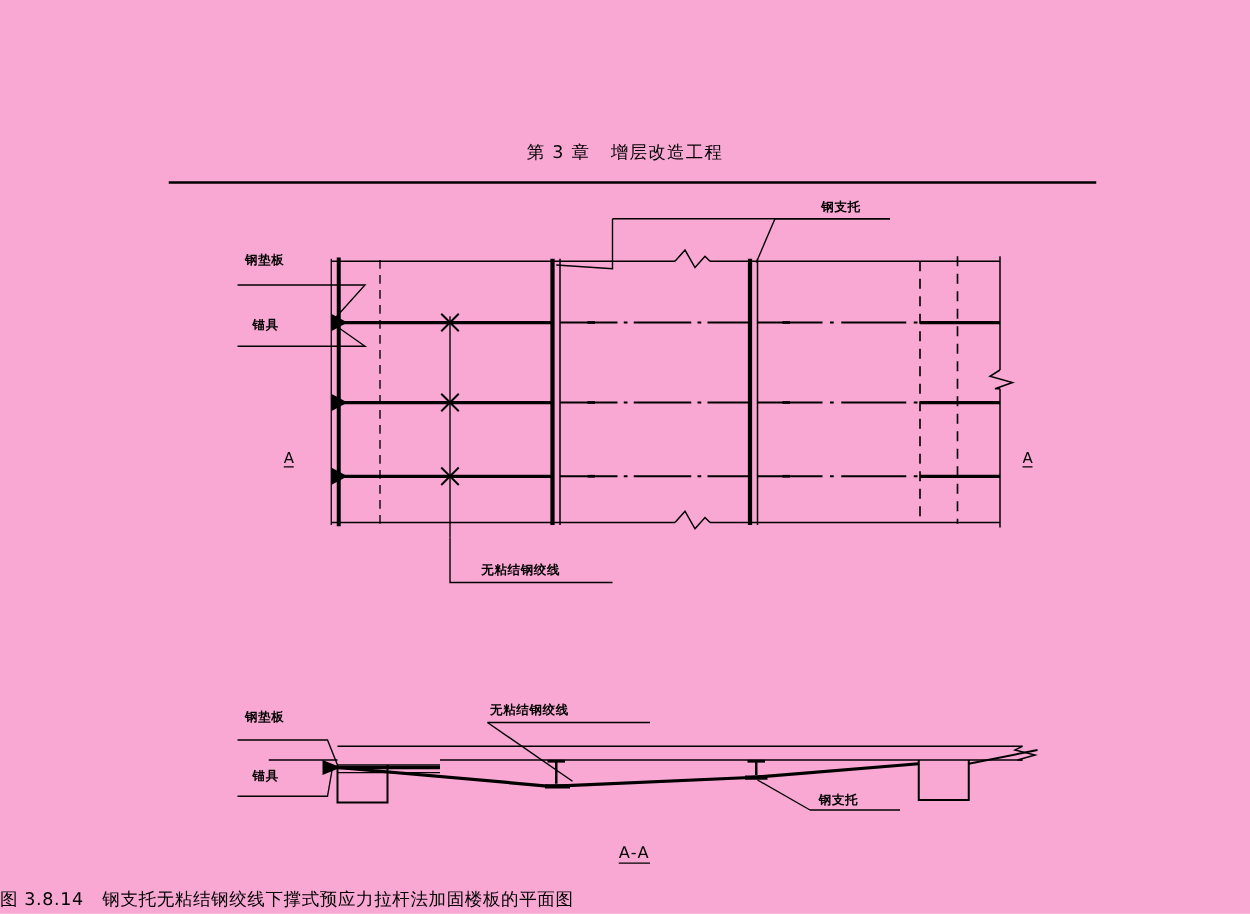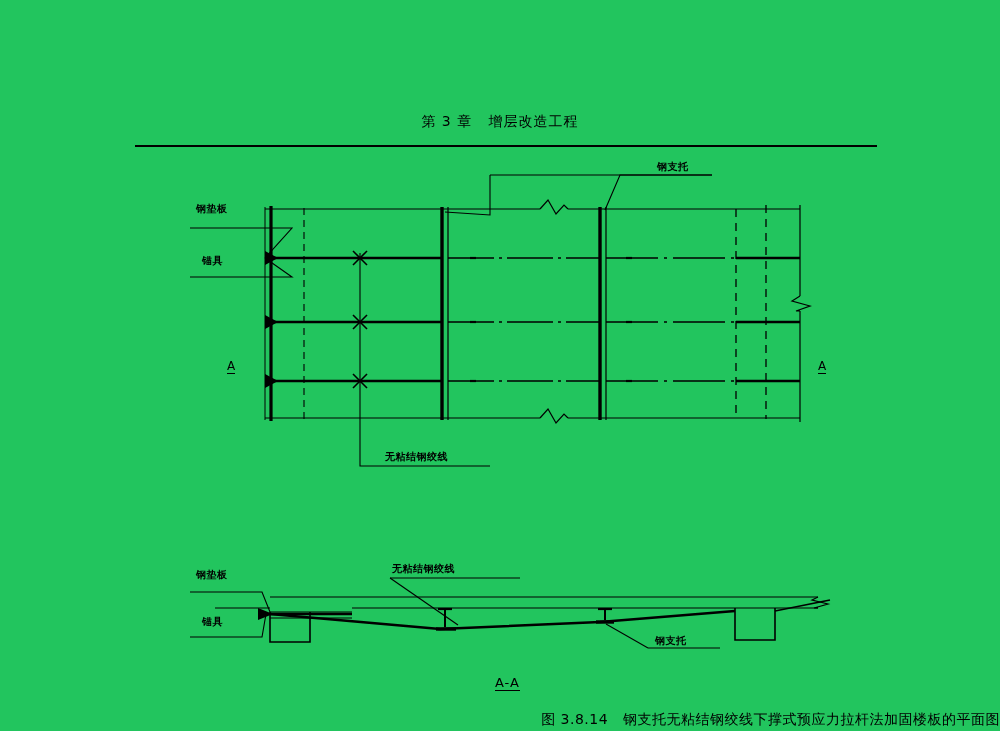--- a/index.html
+++ b/index.html
@@ -14,21 +14,21 @@
     overflow: hidden;
     font-family: "DejaVu Sans", "Liberation Sans", sans-serif;
     color: #000000;
   }
 
   #page {
     position: absolute;
     left: 0; top: 0;
     width: 1000px;
     height: 731px;
-    background: #22c55e;
+    background: #f9a8d4;
   }
 
   
   .page-header {
     position: absolute;
     left: 0;
     top: 113px;
     width: 1000px;
     text-align: center;
     font-size: 14px;
@@ -44,21 +44,21 @@
     height: 2px;
     background: #000;
   }
 
   
   .figure-caption {
     position: absolute;
     left: 0;
     top: 711px;
     width: 1000px;
-    text-align: right;
+    text-align: left;
     font-size: 14px;
     letter-spacing: 0.5px;
     white-space: pre;
   }
 
   
   .drawing {
     position: absolute;
     left: 0; top: 0;
     width: 1000px;

